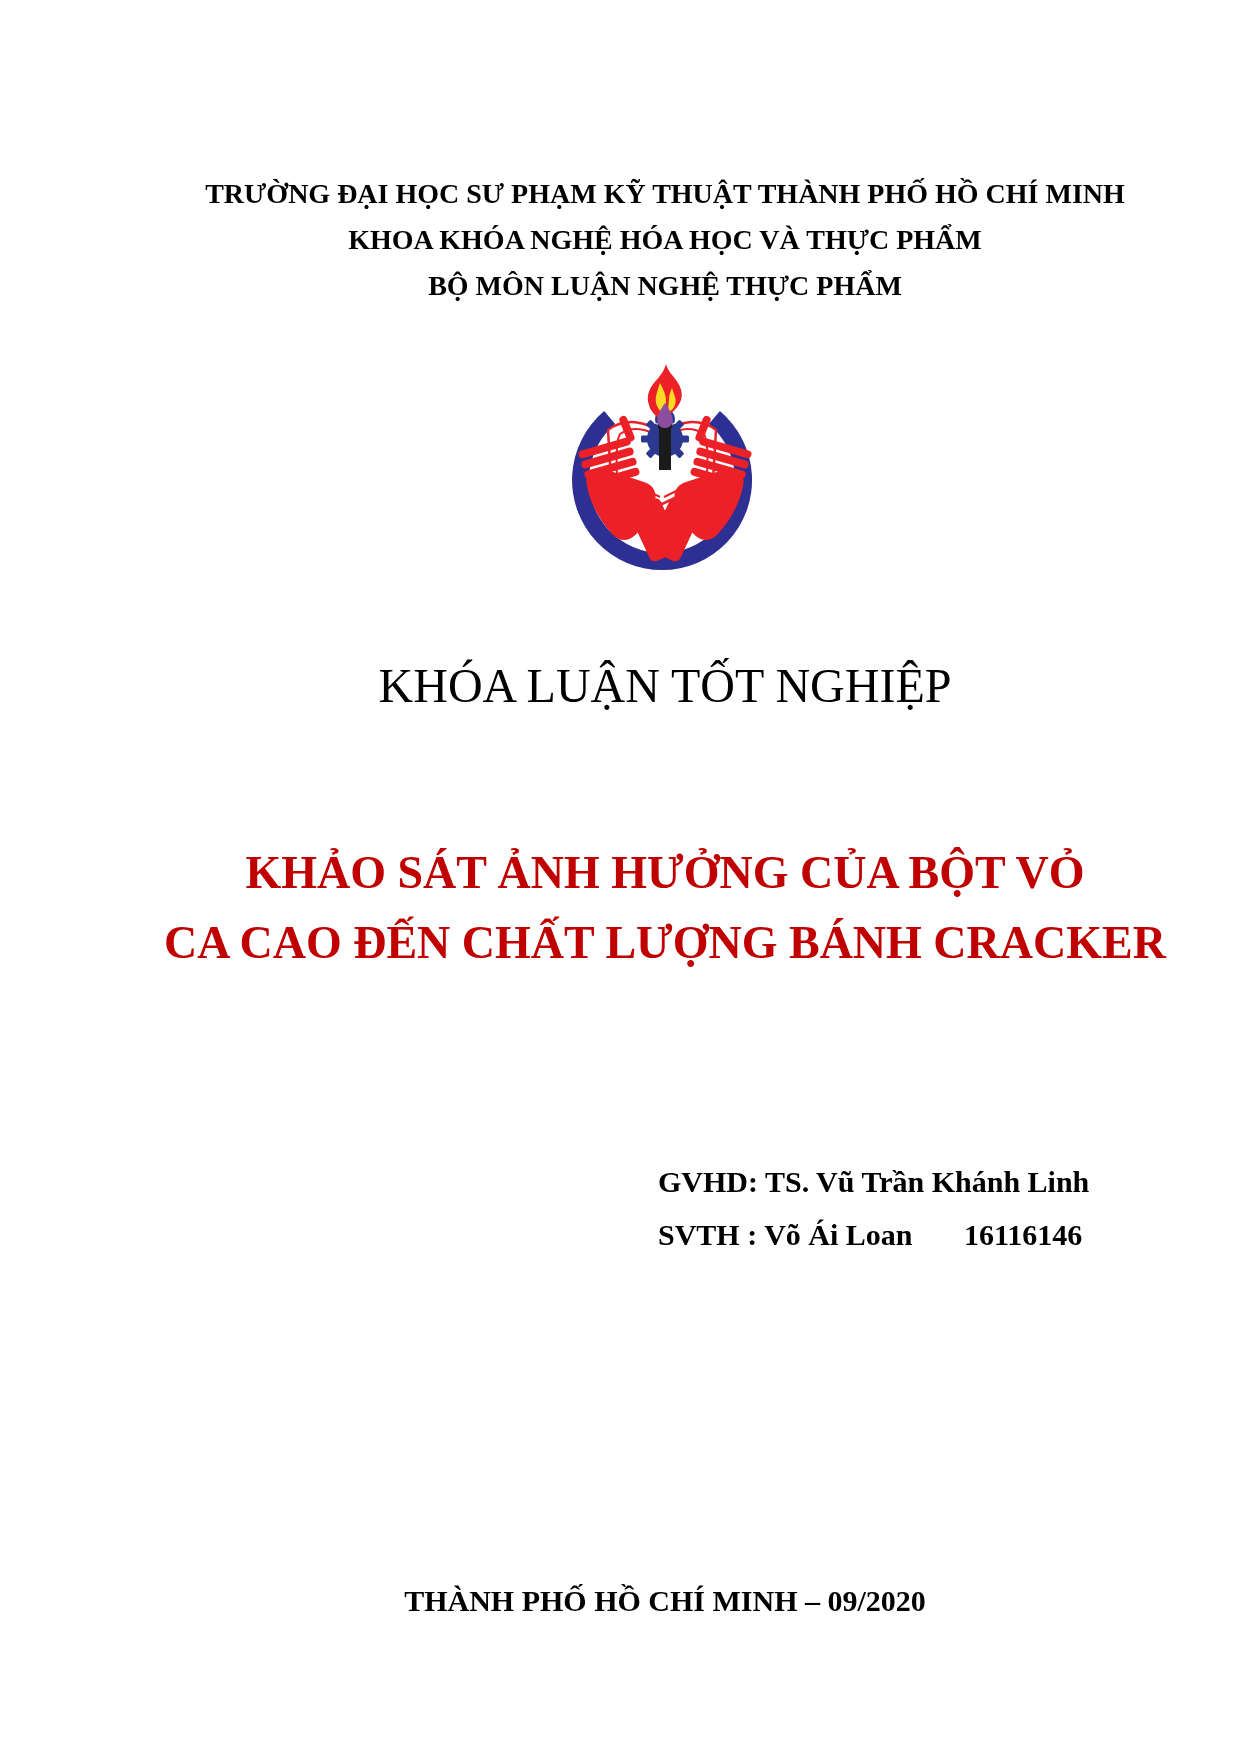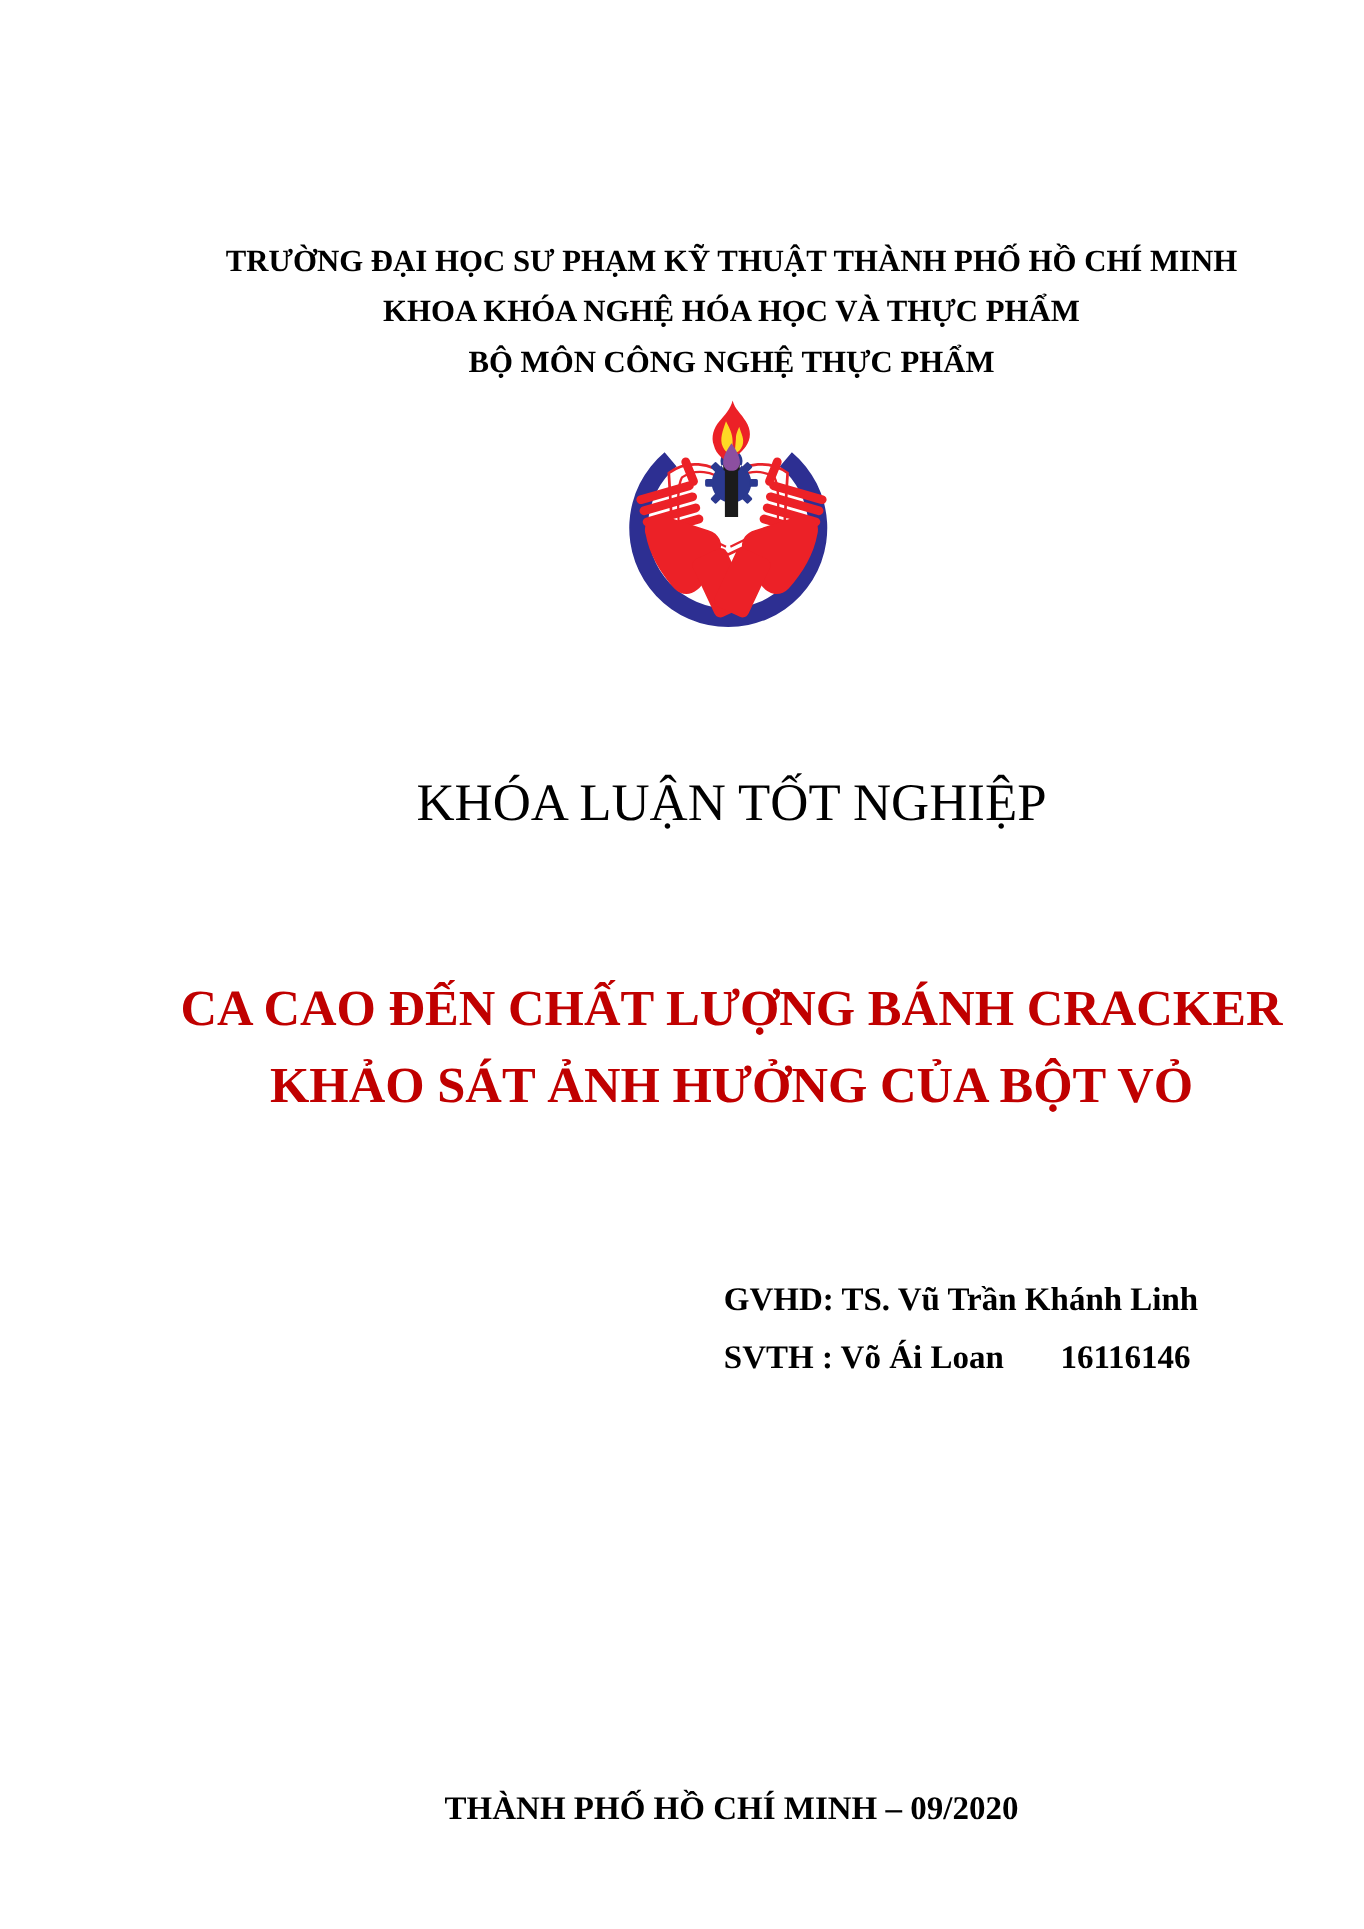--- a/index.html
+++ b/index.html
@@ -6,21 +6,21 @@
   html, body { background: #ffffff; }
   body {
     width: 1240px; height: 1754px;
     position: relative;
     font-family: "Liberation Serif", "DejaVu Serif", serif;
     color: #000000;
     overflow: hidden;
   }
   .page { position: absolute; inset: 0; background: #ffffff; }
   
-  .centered-col { position: absolute; left: 90px; width: 1150px; text-align: center; margin-top: 44px; }
+  .centered-col { position: absolute; left: 90px; width: 1150px; text-align: center; }
 
   .org-block { top: 171px; font-weight: bold; font-size: 28px; line-height: 46px; }
 
   .logo-wrap { position: absolute; left: 570px; top: 363px; width: 190px; height: 215px; }
 
   .thesis-block { top: 657px; }
   .thesis-type { font-weight: normal; font-size: 48px; line-height: 1.2; text-align: center; }
   .thesis-code { font-size: 30px; line-height: 1.2; margin-top: 11px; }
 
   .main-title { top: 838px; font-weight: bold; font-size: 46px; line-height: 70px; color: #C00000; }
@@ -33,21 +33,21 @@
   .footer-line { top: 1583px; font-weight: bold; font-size: 30px; line-height: 1.2; }
 </style>
 </head>
 <body>
 
 <div class="page">
 
   <div class="centered-col org-block">
     <div>TRƯỜNG ĐẠI HỌC SƯ PHẠM KỸ THUẬT THÀNH PHỐ HỒ CHÍ MINH</div>
     <div>KHOA KHÓA NGHỆ HÓA HỌC VÀ THỰC PHẨM</div>
-    <div>BỘ MÔN CÔNG NGHỆ THỰC PHẨM</div>
+    <div>BỘ MÔN LUẬN NGHỆ THỰC PHẨM</div>
   </div>
 
   <div class="logo-wrap">
     <svg width="190" height="215" viewBox="0 0 190 215" xmlns="http://www.w3.org/2000/svg">
 
       <path d="M 34.2 48.1 A 90 90 0 1 0 149.9 48.1 L 138.9 61.1 A 73 73 0 1 1 45.1 61.1 Z" fill="#2d2f92"></path>
 
       <g>
         <path d="M 92 141 L 41 117 L 38 67 C 54 55 76 57 92 71 C 108 57 130 55 146 67 L 143 117 Z" fill="#ffffff" stroke-width="2.5" stroke-linejoin="round" stroke="#e8232a"></path>
         <path d="M 47 112 C 46 92 46 78 50 71 C 62 63 78 65 89 75" fill="none" stroke-width="2" stroke="#e8232a"></path>
@@ -103,22 +103,22 @@
 
       <path d="M 95 40 C 90 47 86.5 54 87.5 59 C 88.5 63 91 65 95 65 C 99 65 101.5 63 102.5 59 C 103.5 54 100 47 95 40 Z" fill="#8c4fa0"></path>
     </svg>
   </div>
 
   <div class="centered-col thesis-block">
     <div class="thesis-type">KHÓA LUẬN TỐT NGHIỆP</div>
   </div>
 
   <div class="centered-col main-title">
+    <div>KHẢO SÁT ẢNH HƯỞNG CỦA BỘT VỎ</div>
     <div>CA CAO ĐẾN CHẤT LƯỢNG BÁNH CRACKER</div>
-    <div>KHẢO SÁT ẢNH HƯỞNG CỦA BỘT VỎ</div>
   </div>
 
   <div class="people-block">
     <div class="people-row">
       <span>GVHD: TS. Vũ Trần Khánh Linh</span>
     </div>
     <div class="people-row">
       <span>SVTH : Võ Ái Loan</span>
       <span class="student-id">16116146</span>
     </div>

